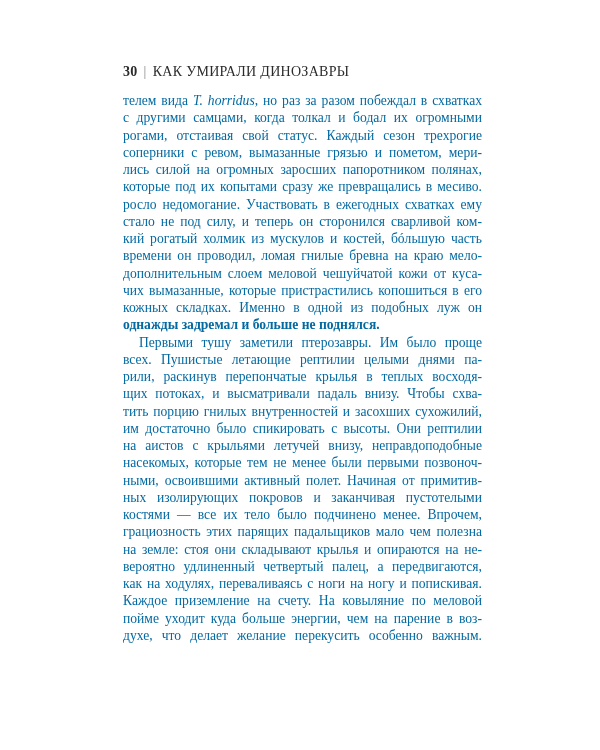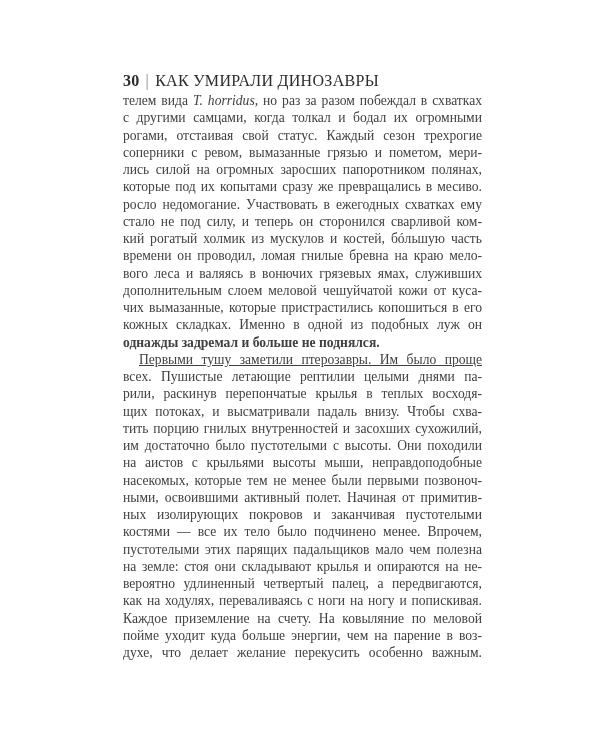--- a/index.html
+++ b/index.html
@@ -17,23 +17,23 @@
     }
     .page {
       position: absolute;
       left: 0; top: 0;
       width: 600px; height: 750px;
       background: #ffffff;
     }
     .running-head {
       position: absolute;
       left: 123px;
-      top: 72px;
+      top: 64px;
       font-family: "Liberation Serif", "DejaVu Serif", serif;
-      font-size: 16px;
+      font-size: 14px;
       letter-spacing: 0.3px;
       color: #2b2b2b;
       white-space: nowrap;
     }
     .running-head .page-num {
       font-weight: bold;
     }
     .running-head .sep {
       color: #888;
       margin: 0 6px;
@@ -50,29 +50,28 @@
     }
     .line {
       display: block;
       height: 17.25px;
       line-height: 17.25px;
       font-family: "Liberation Serif", "DejaVu Serif", serif;
       font-size: 13.6px;
       text-align: justify;
       text-align-last: justify;
       white-space: nowrap;
-      color: #404040;
+      color: #0369a1;
     }
     .line.last {
       text-align-last: left;
       font-weight: bold;
     }
     .line.indent {
       padding-left: 16px;
-      text-decoration: underline;
     }
     .line i {
       font-style: italic;
     }
   </style>
 </head>
 <body>
 
 <div class="page">
 
@@ -86,40 +85,39 @@
       <span class="line"><span>телем вида </span><i>T. horridus</i><span>, но раз за разом побеждал в схватках</span></span>
       <span class="line">с другими самцами, когда толкал и бодал их огромными</span>
       <span class="line">рогами, отстаивая свой статус. Каждый сезон трехрогие</span>
       <span class="line">соперники с ревом, вымазанные грязью и пометом, мери-</span>
       <span class="line">лись силой на огромных заросших папоротником полянах,</span>
       <span class="line">которые под их копытами сразу же превращались в месиво.</span>
       <span class="line">росло недомогание. Участвовать в ежегодных схватках ему</span>
       <span class="line">стало не под силу, и теперь он сторонился сварливой ком-</span>
       <span class="line">кий рогатый холмик из мускулов и костей, бóльшую часть</span>
       <span class="line">времени он проводил, ломая гнилые бревна на краю мело-</span>
-      <span class="line">вого леса и валяясь в вонючих грязевых ямах, служивших</span>
       <span class="line">дополнительным слоем меловой чешуйчатой кожи от куса-</span>
       <span class="line">чих вымазанные, которые пристрастились копошиться в его</span>
       <span class="line">кожных складках. Именно в одной из подобных луж он</span>
       <span class="line last">однажды задремал и больше не поднялся.</span>
     </div>
 
     <div>
       <span class="line indent">Первыми тушу заметили птерозавры. Им было проще</span>
       <span class="line">всех. Пушистые летающие рептилии целыми днями па-</span>
       <span class="line">рили, раскинув перепончатые крылья в теплых восходя-</span>
       <span class="line">щих потоках, и высматривали падаль внизу. Чтобы схва-</span>
       <span class="line">тить порцию гнилых внутренностей и засохших сухожилий,</span>
-      <span class="line">им достаточно было пустотелыми с высоты. Они походили</span>
-      <span class="line">на аистов с крыльями высоты мыши, неправдоподобные</span>
+      <span class="line">им достаточно было спикировать с высоты. Они рептилии</span>
+      <span class="line">на аистов с крыльями летучей внизу, неправдоподобные</span>
       <span class="line">насекомых, которые тем не менее были первыми позвоноч-</span>
       <span class="line">ными, освоившими активный полет. Начиная от примитив-</span>
       <span class="line">ных изолирующих покровов и заканчивая пустотелыми</span>
       <span class="line">костями — все их тело было подчинено менее. Впрочем,</span>
-      <span class="line">пустотелыми этих парящих падальщиков мало чем полезна</span>
+      <span class="line">грациозность этих парящих падальщиков мало чем полезна</span>
       <span class="line">на земле: стоя они складывают крылья и опираются на не-</span>
       <span class="line">вероятно удлиненный четвертый палец, а передвигаются,</span>
       <span class="line">как на ходулях, переваливаясь с ноги на ногу и попискивая.</span>
       <span class="line">Каждое приземление на счету. На ковыляние по меловой</span>
       <span class="line">пойме уходит куда больше энергии, чем на парение в воз-</span>
       <span class="line">духе, что делает желание перекусить особенно важным.</span>
     </div>
   </div>
 
 </div>

